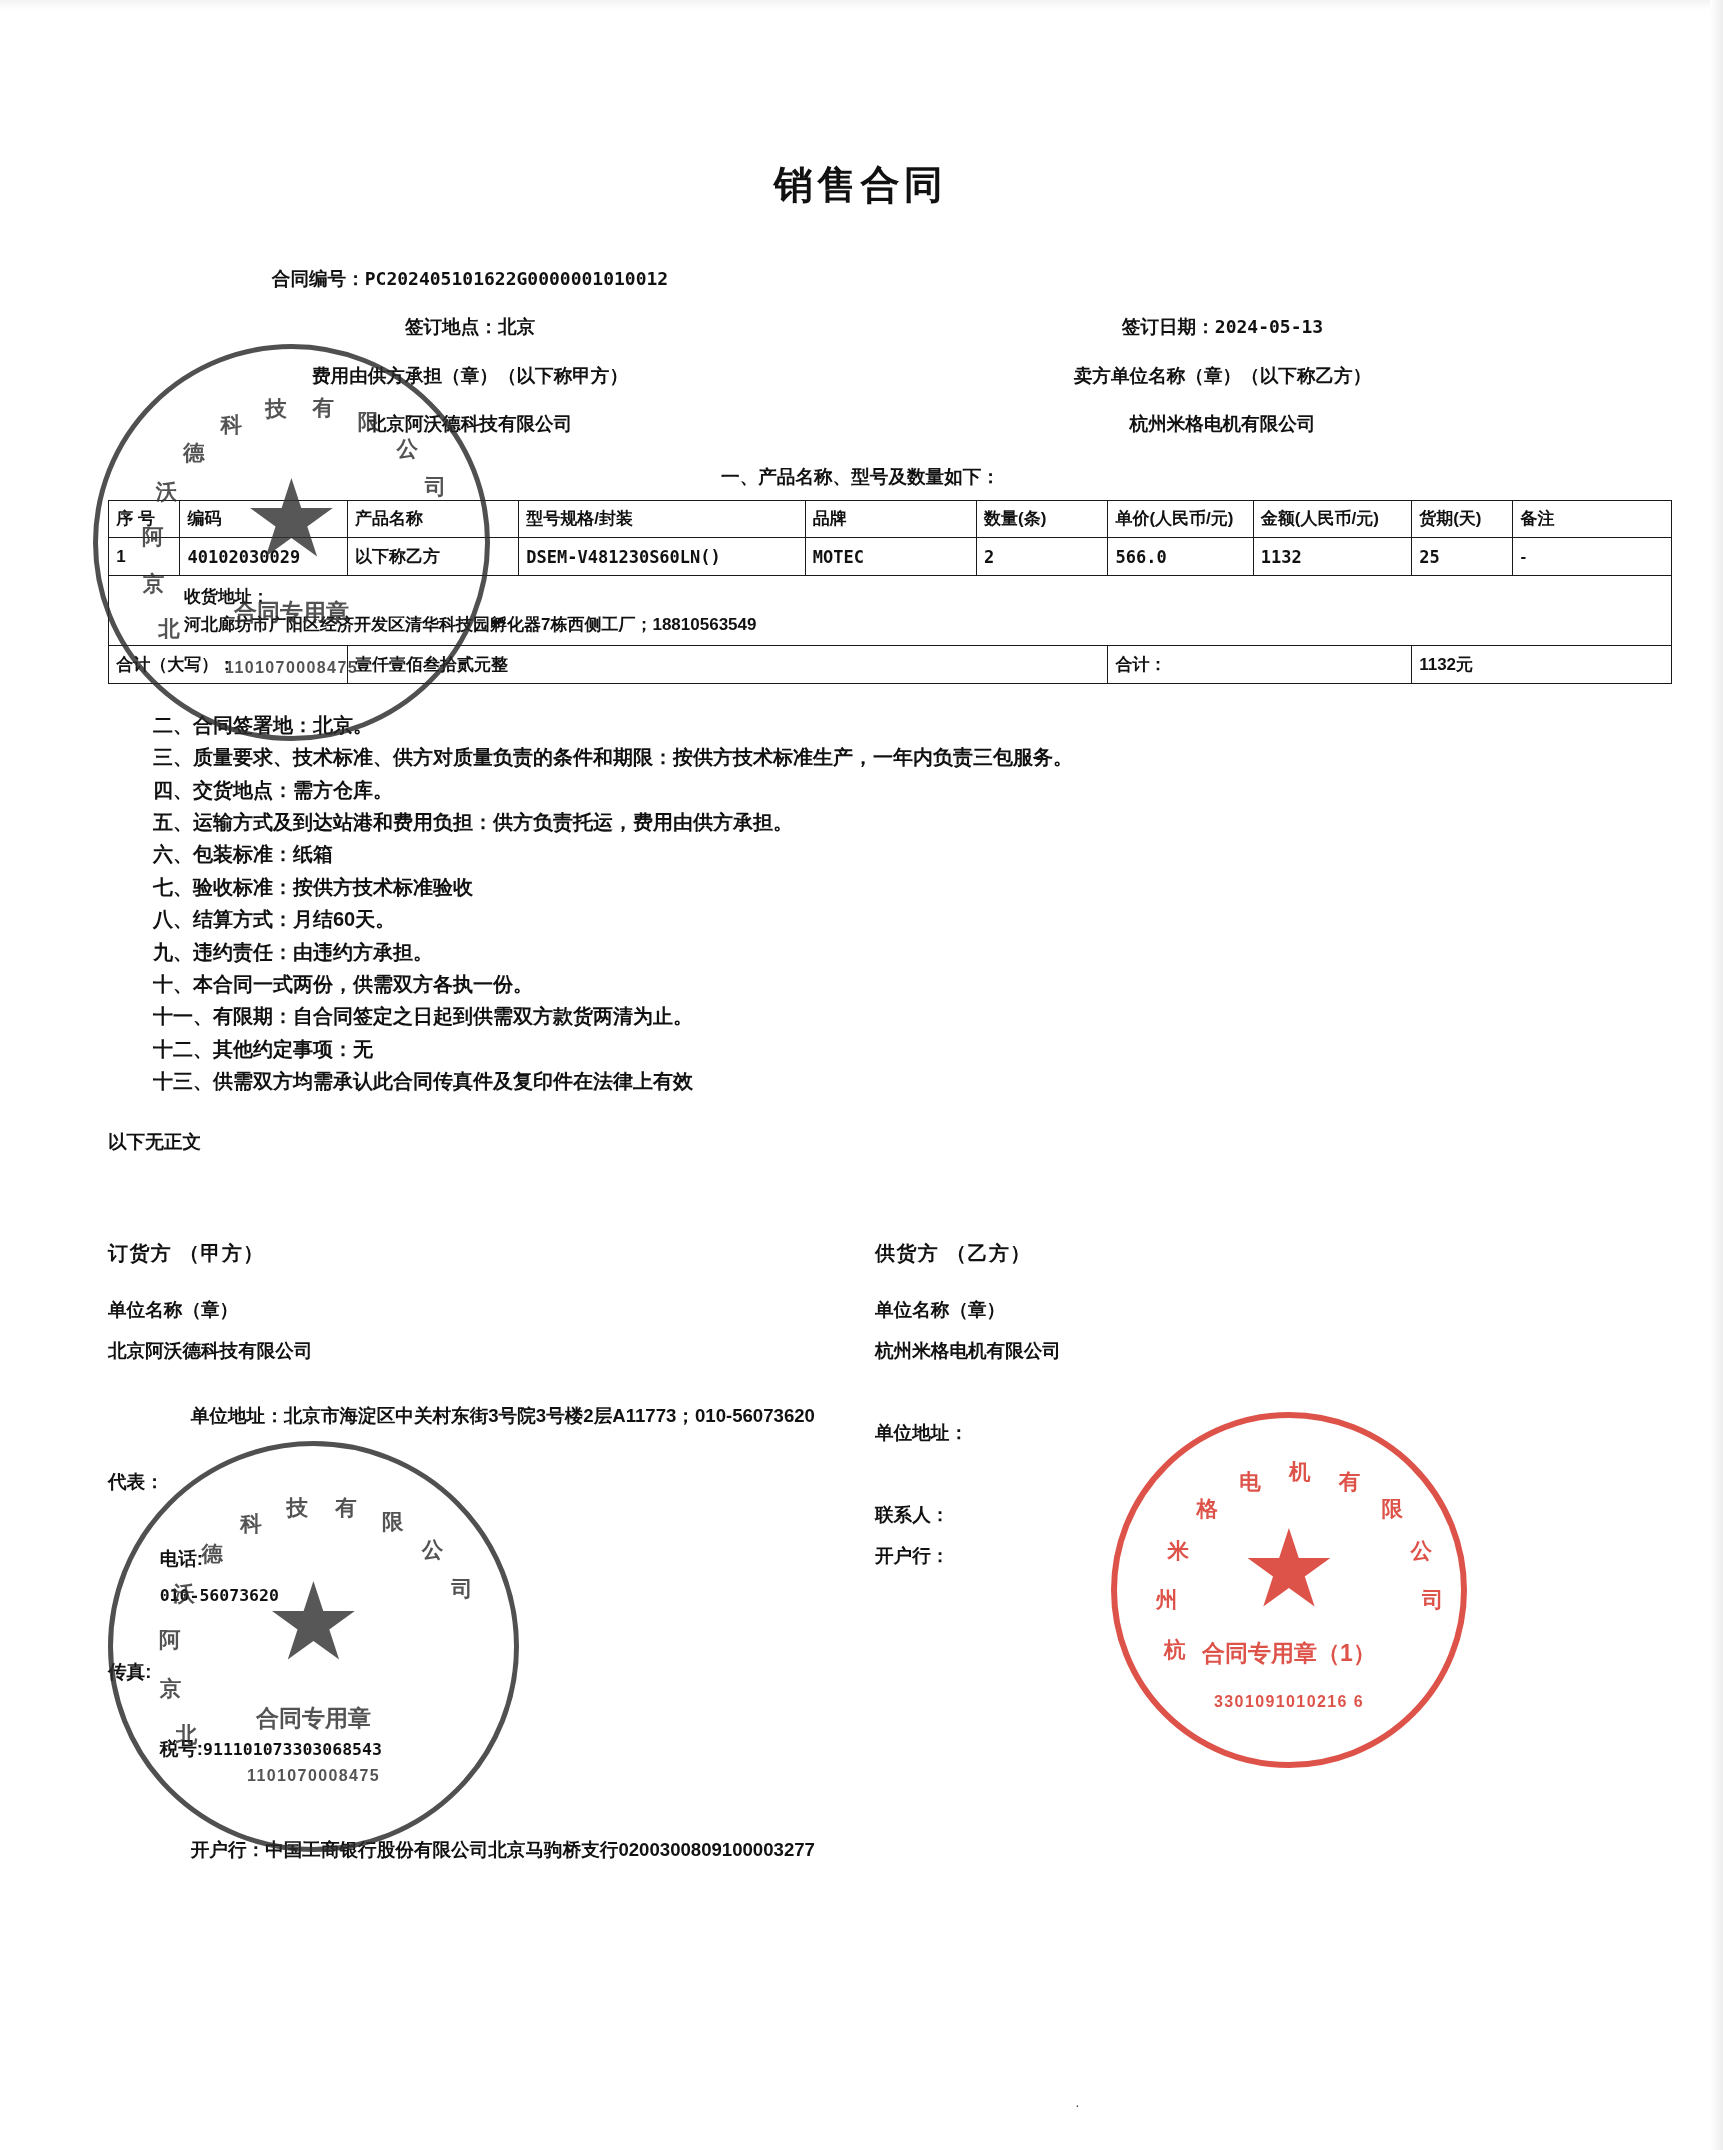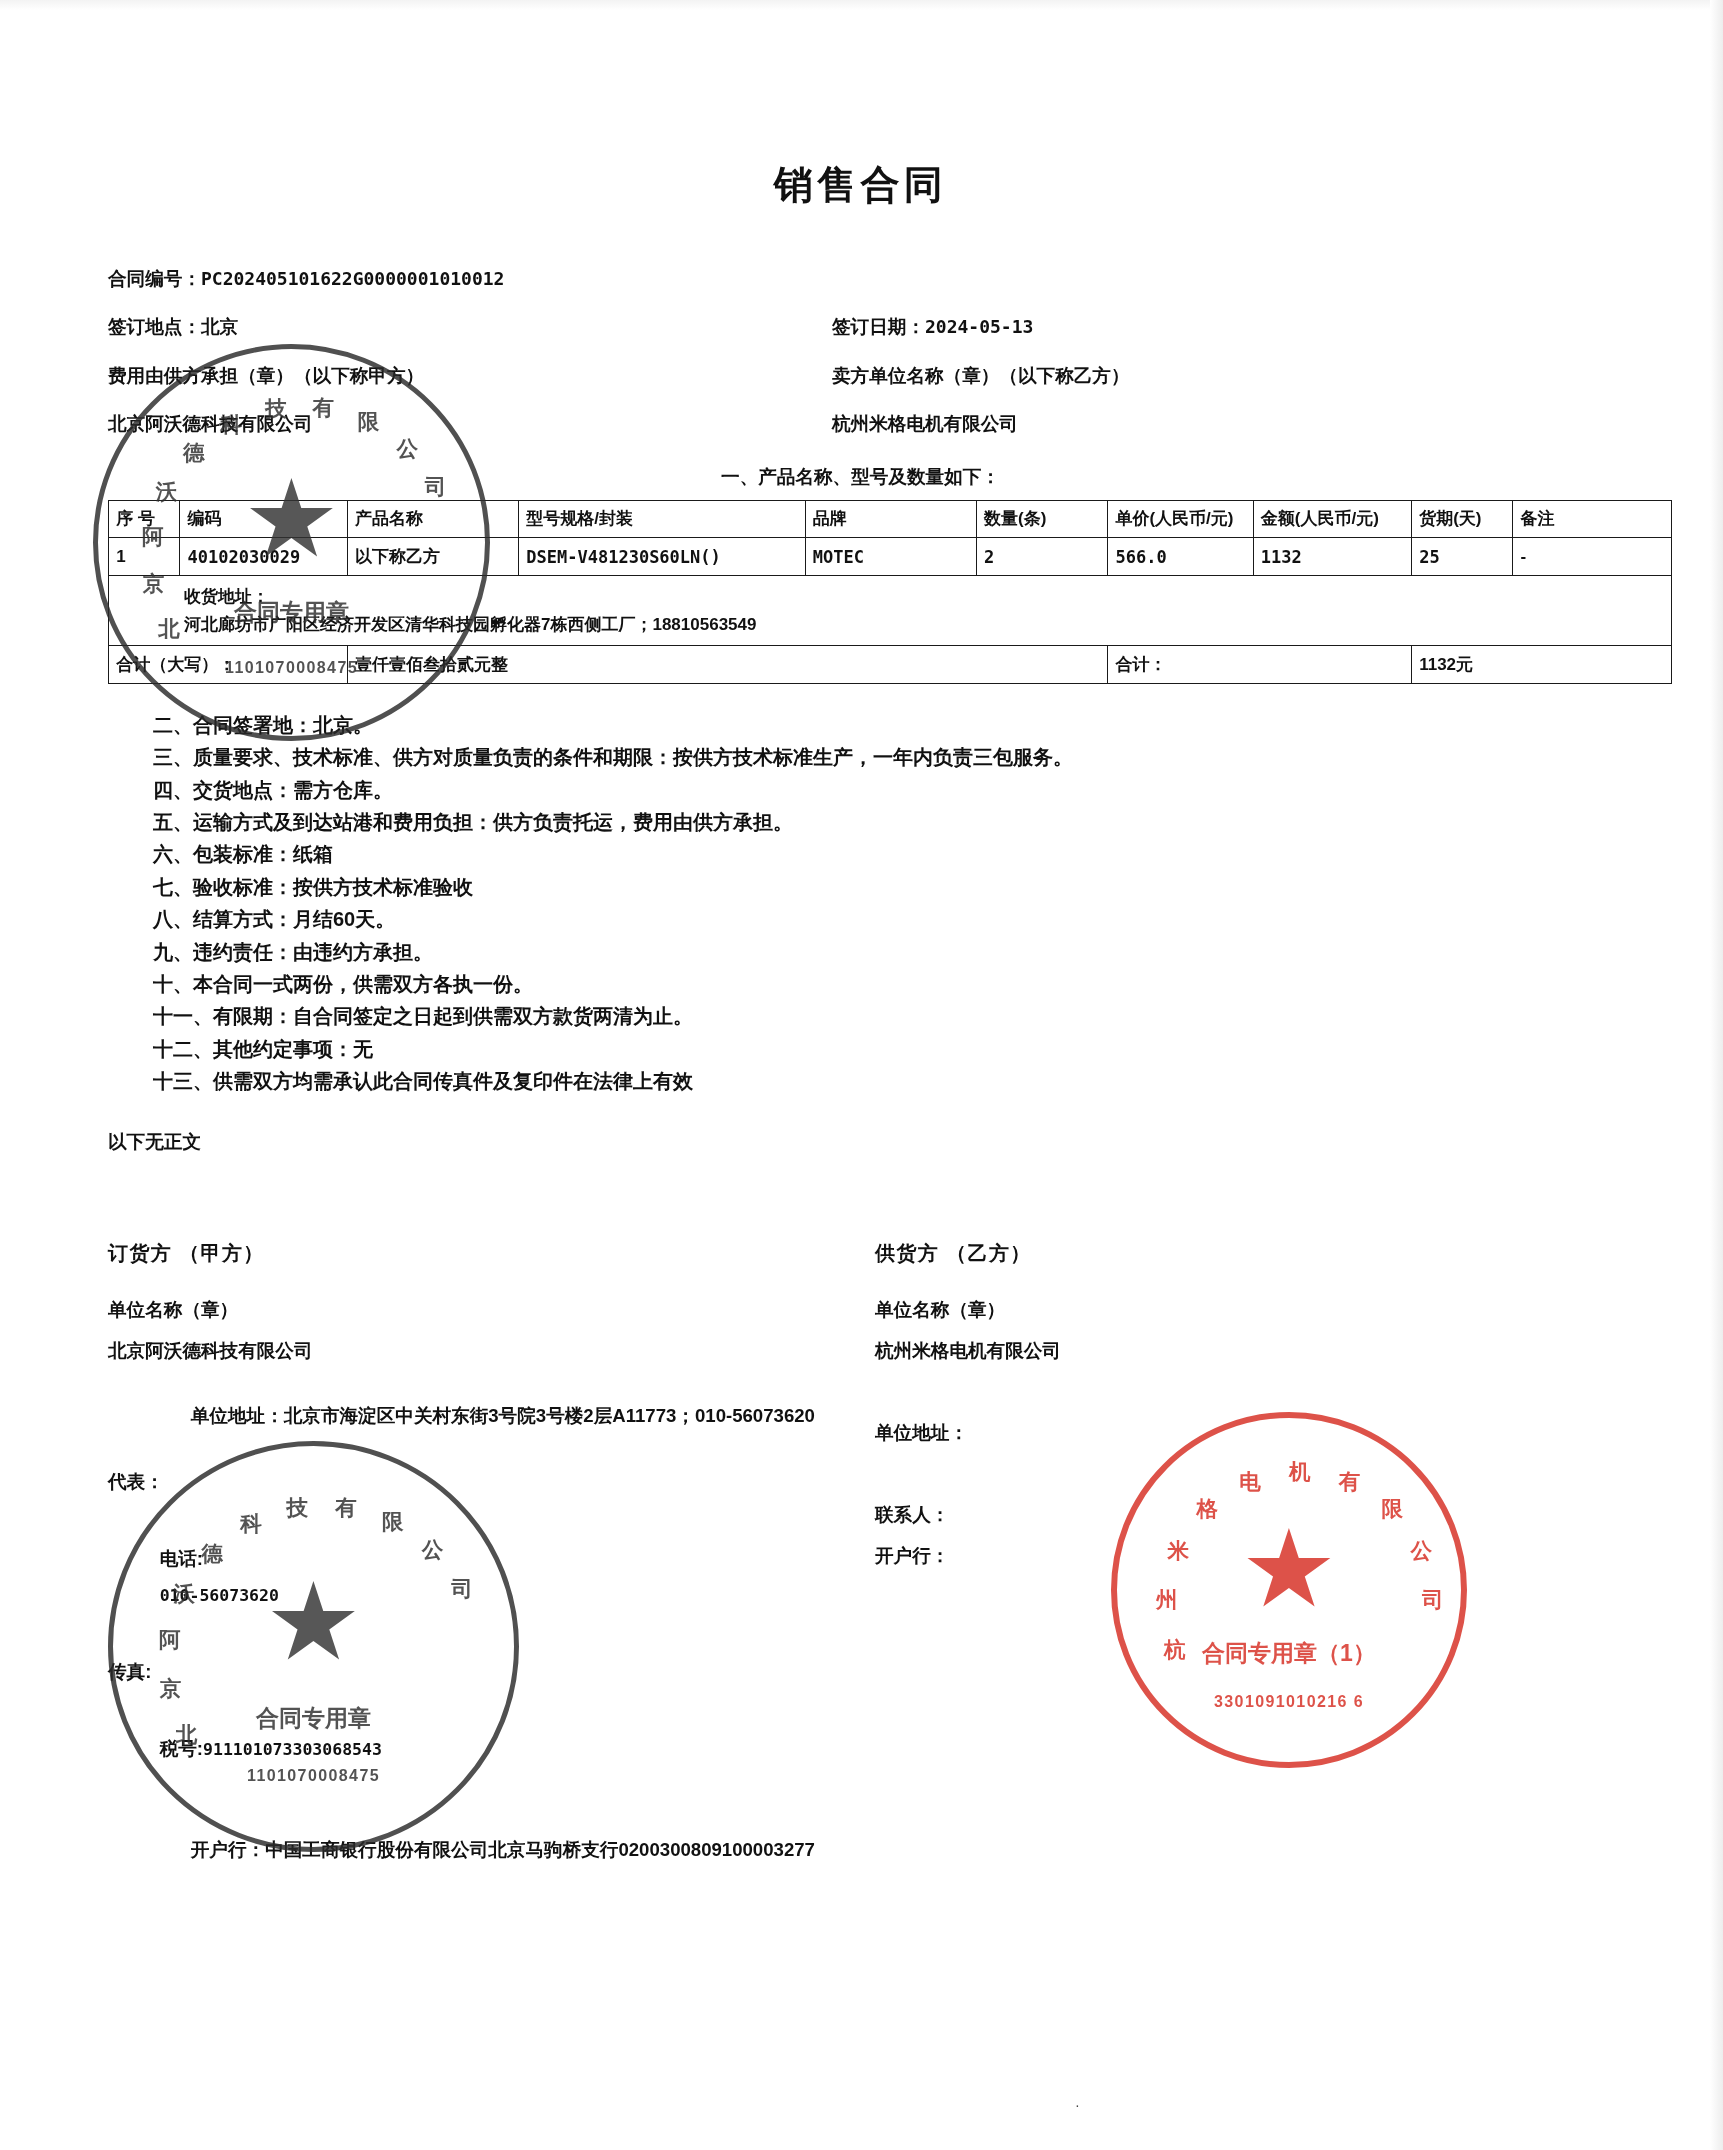--- a/index.html
+++ b/index.html
@@ -46,20 +46,21 @@
     font-family: "DejaVu Serif", "Liberation Serif", serif;
   }
   .meta {
     margin-top: 56px;
     font-size: 18.6px;
     line-height: 1.2;
   }
   .meta-row {
     display: flex;
     margin-bottom: 26px;
+    text-align: center;
   }
   .meta-col-left {
     width: 724px;
     font-weight: bold;
   }
   .meta-col-right {
     flex: 1;
     font-weight: bold;
   }
   .meta-value {

